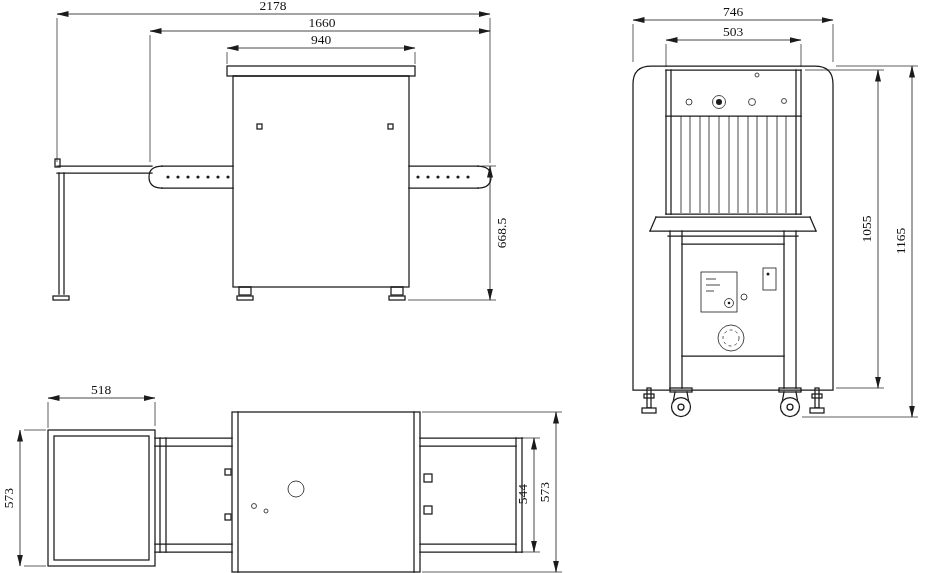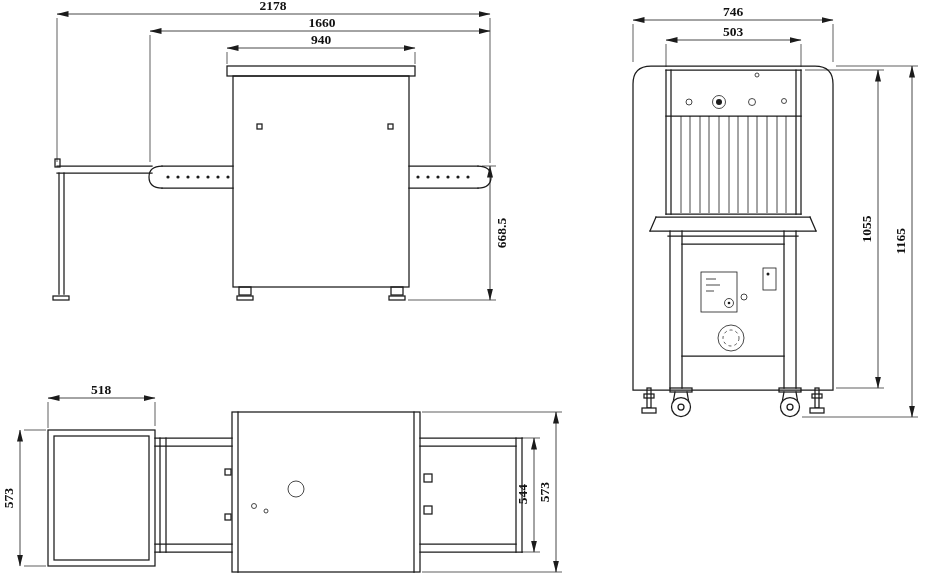--- a/index.html
+++ b/index.html
@@ -1,16 +1,16 @@
 <!DOCTYPE html>
 <html><head>
 <meta charset="utf-8">
 <style>
   html,body{margin:0;padding:0;background:#ffffff;}
-  .page{width:925px;height:573px;background:#fff;position:relative;overflow:hidden;font-weight:bold;}
+  .page{width:925px;height:573px;background:#fff;position:relative;overflow:hidden;}
   svg{display:block;}
   .edge{stroke:#1b1b1b;stroke-width:1.25;fill:none;stroke-linecap:square;}
   .edgeF{stroke:#1b1b1b;stroke-width:1.25;fill:#ffffff;}
   .thin{stroke:#1b1b1b;stroke-width:0.8;fill:none;}
   .ext{stroke:#1b1b1b;stroke-width:0.7;fill:none;}
   .dim{stroke:#1b1b1b;stroke-width:0.8;fill:none;marker-start:url(#arr);marker-end:url(#arr);}
   .dot{fill:#1b1b1b;stroke:none;}
   .dash{stroke:#1b1b1b;stroke-width:0.7;fill:none;stroke-dasharray:3 3;}
   text.dimtxt{font-family:"Liberation Serif","DejaVu Serif",serif;font-size:13.5px;fill:#111;text-anchor:middle;}
 </style>

